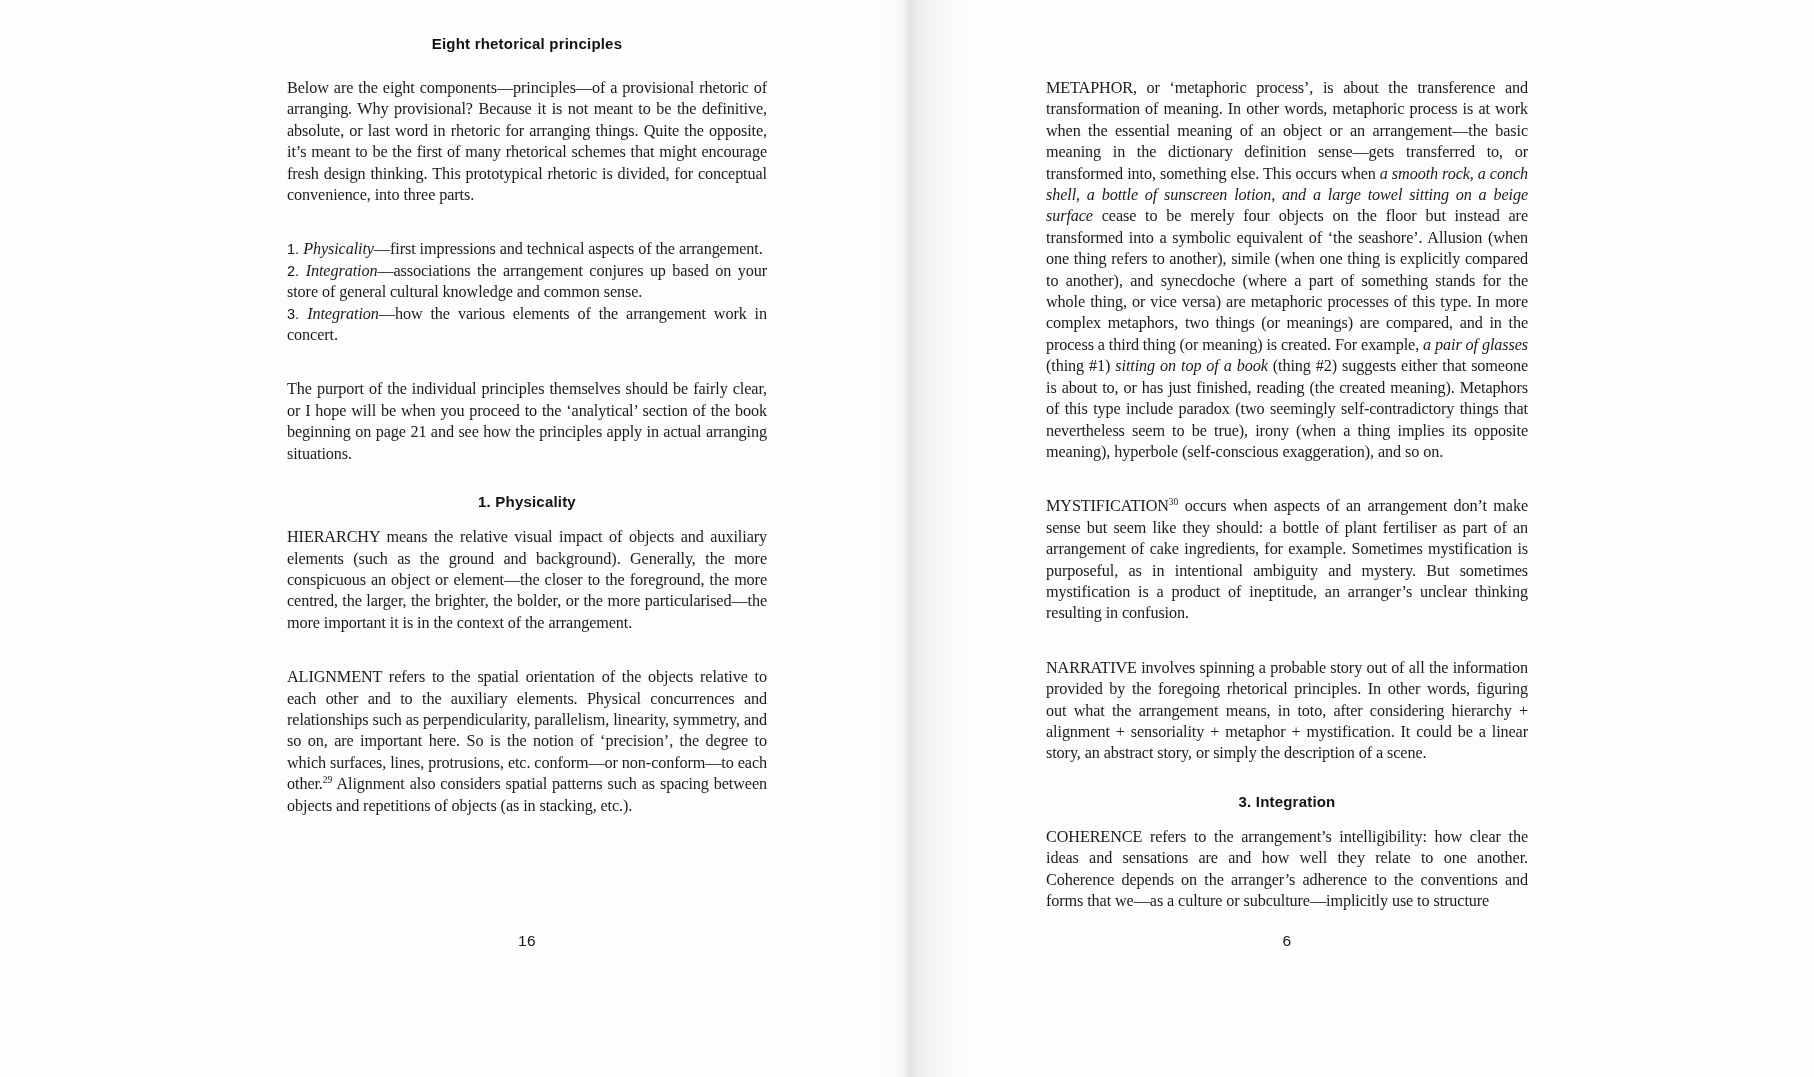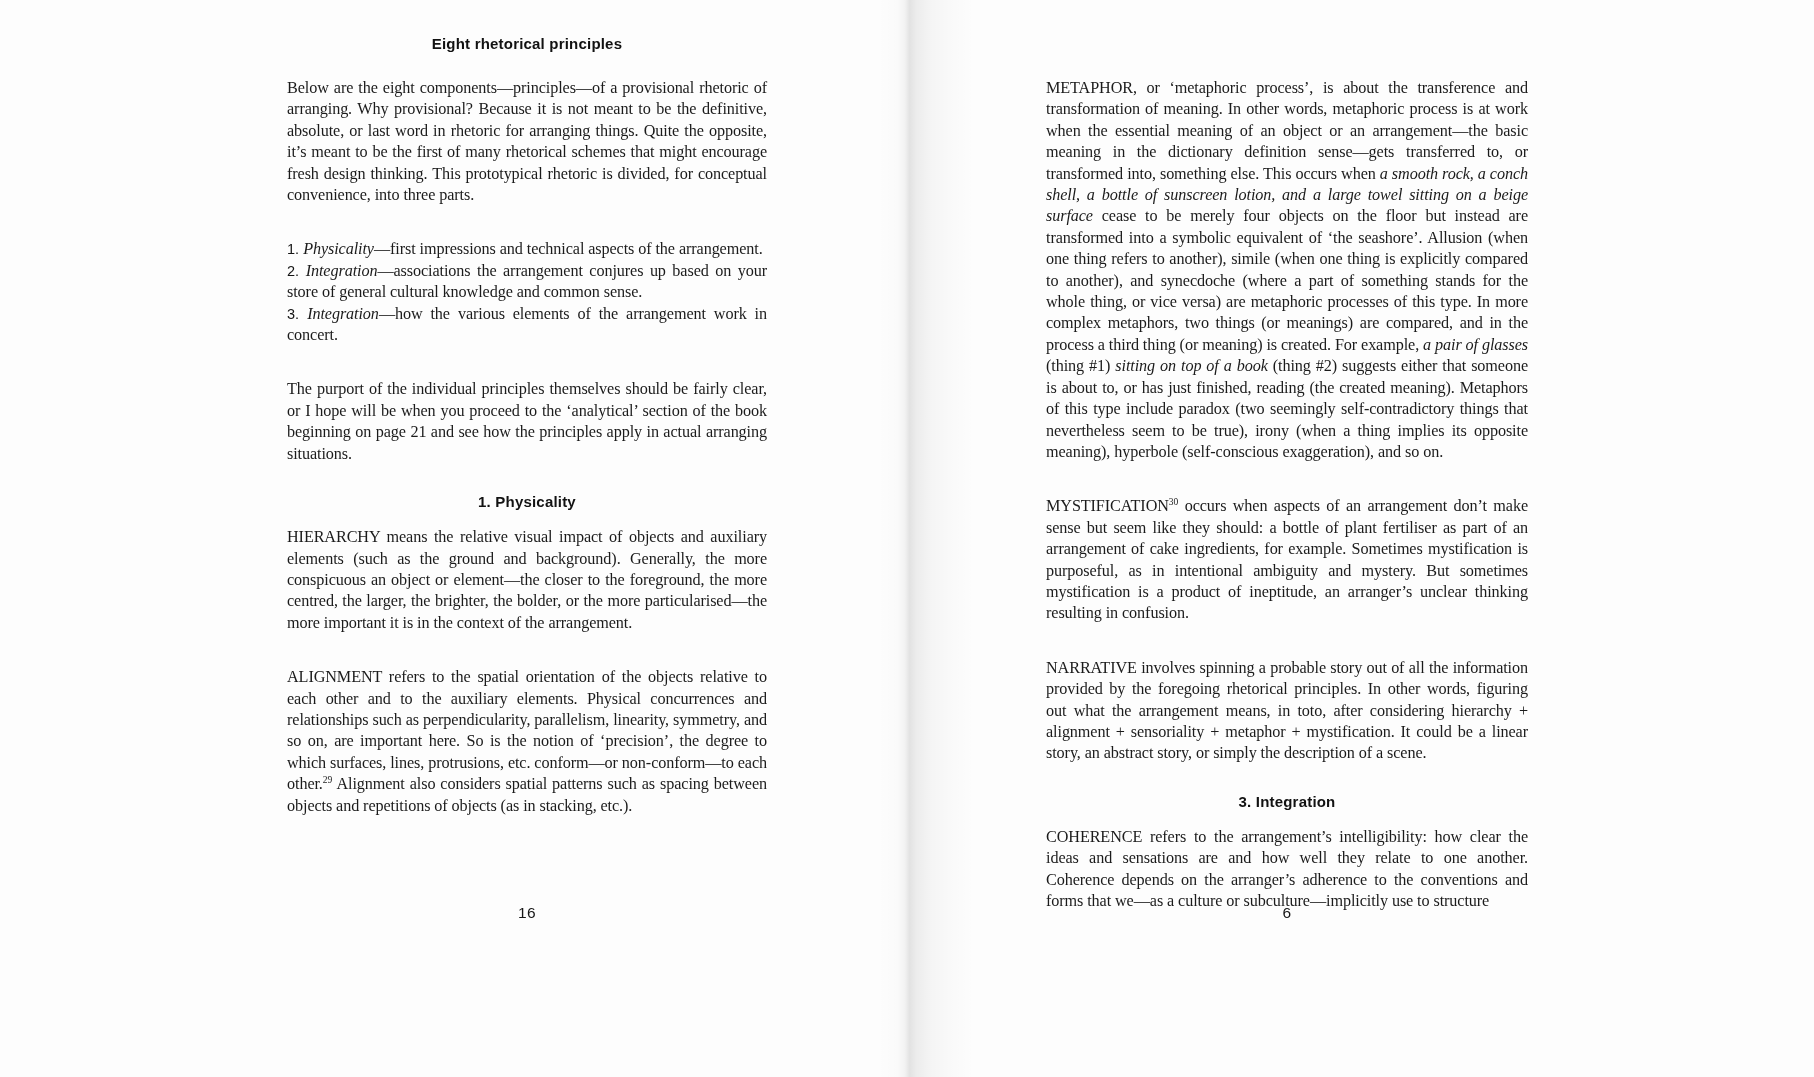--- a/index.html
+++ b/index.html
@@ -83,21 +83,21 @@
     text-align: center;
     font-family: "Liberation Sans", sans-serif;
     font-weight: 700;
     font-size: 15px;
     letter-spacing: 0.2px;
     color: #121212;
   }
 
   .pagenum {
     position: absolute;
-    top: 904px; left: 0; right: 0;
+    top: 932px; left: 0; right: 0;
     text-align: center;
     font-family: "Liberation Sans", sans-serif;
     font-size: 15.5px;
     font-weight: 400;
     letter-spacing: 0.3px;
     color: #161616;
   }
 </style>
 </head>
 <body>

